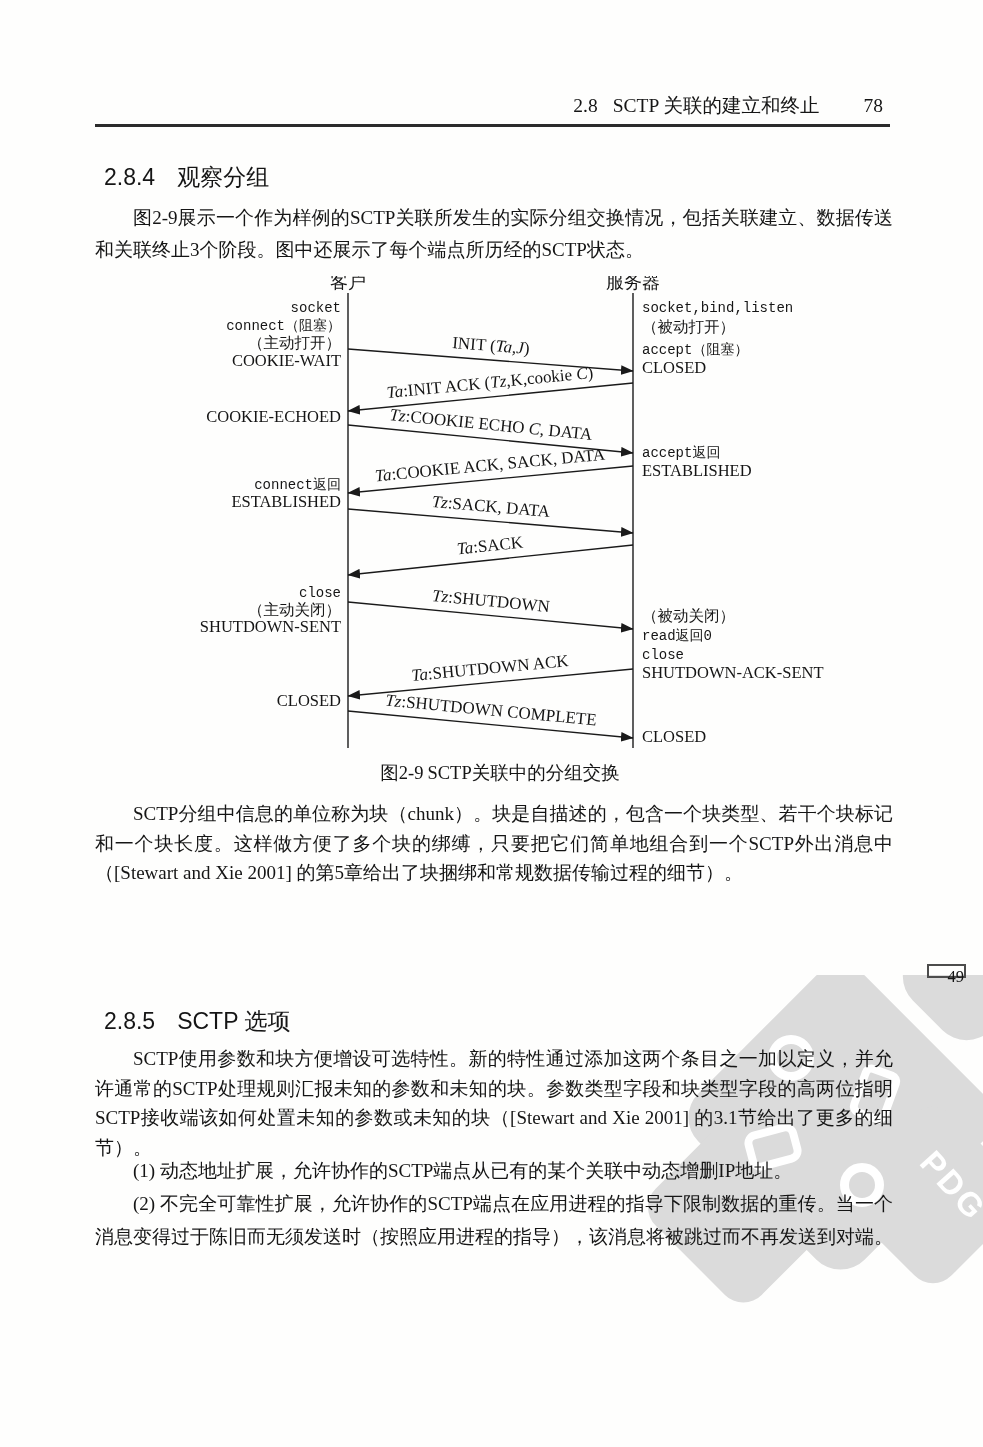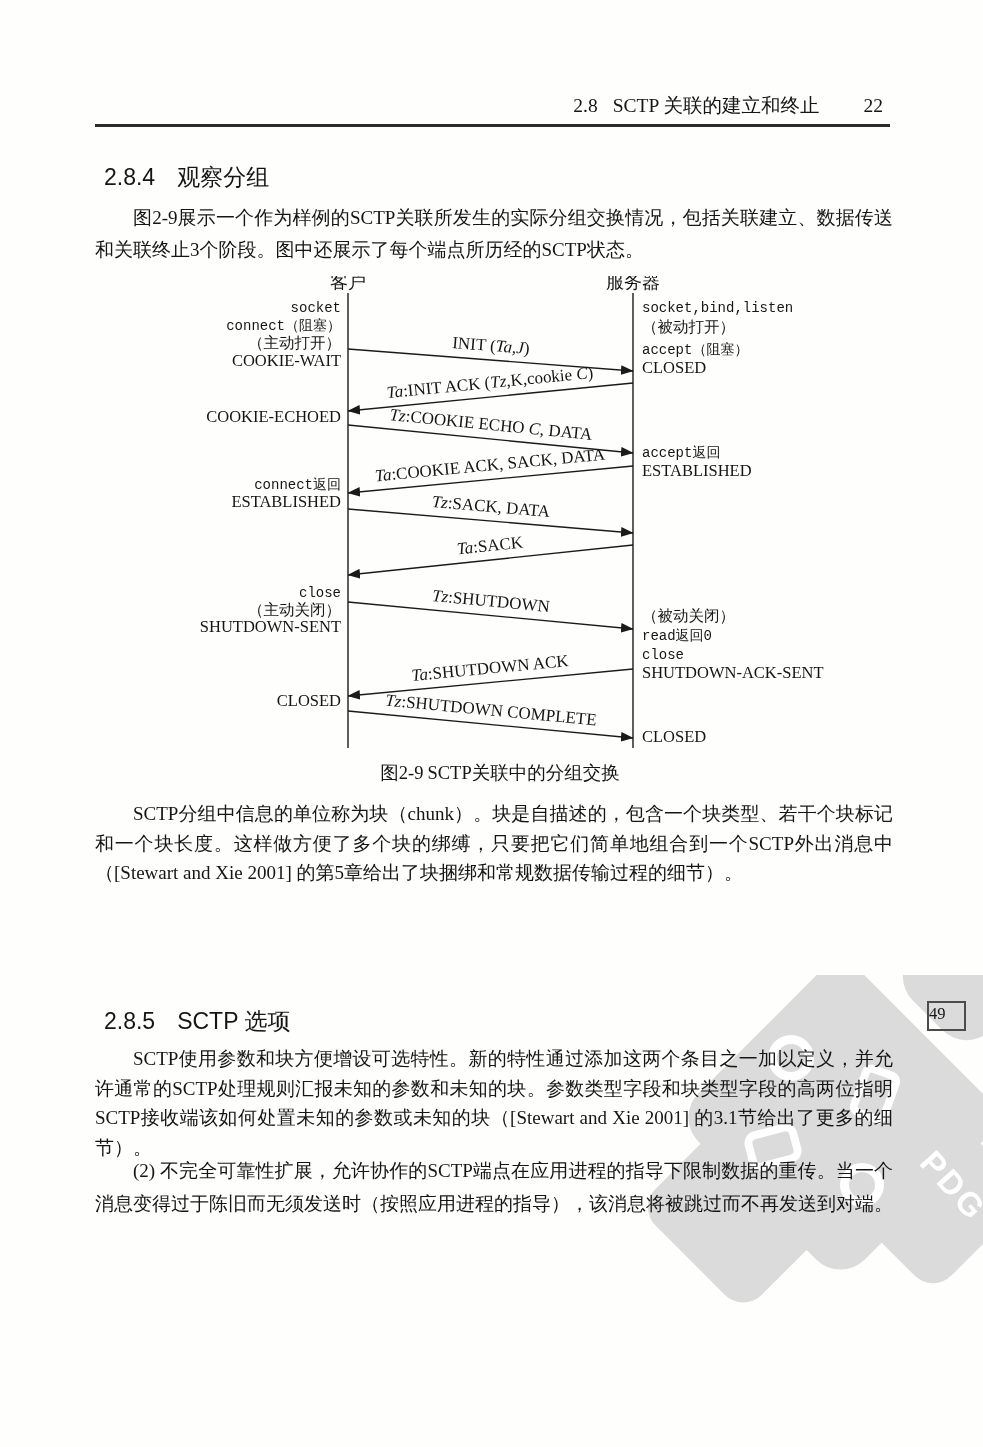--- a/index.html
+++ b/index.html
@@ -48,22 +48,22 @@
   .f-state { font-family:"Liberation Serif", serif; font-size:16.5px; }
   .msg { font-family:"Liberation Serif", serif; font-size:17px; }
   .msg .it { font-style:italic; }
   .fig-caption {
     position:absolute; left:95px; top:760px; width:810px; z-index:2;
     text-align:center; font-size:18.5px;
   }
   .fig-caption .cap-text { margin-left:4px; }
   
   .page-num-box {
-    position:absolute; left:927px; top:1001px; width:39px; height:30px; z-index:2;
-    border:2px solid #4c4c4c; font-size:16.5px; text-align:left; line-height:22px;
+    position:absolute; left:927px; top:964px; width:39px; height:14px; z-index:2;
+    border:2px solid #4c4c4c; font-size:16.5px; text-align:right; line-height:22px;
   }
   
   .watermark { position:absolute; left:618px; top:975px; width:365px; height:330px;
     z-index:1; overflow:hidden; pointer-events:none; }
   .wm-band, .wm-piece { position:absolute; background:#dbdbdb; border-radius:34px; }
   .wm-b1 { left:105px; top:25px;  width:235px; height:235px; transform:rotate(45deg); }
   .wm-b2 { left:45px;  top:170px; width:150px; height:135px; transform:rotate(45deg); border-radius:26px; }
   .wm-b3 { left:245px; top:150px; width:140px; height:140px; transform:rotate(45deg); border-radius:26px; }
   .wm-p1 { left:290px; top:-45px; width:110px; height:100px; transform:rotate(45deg); }
   .wm-glyph { position:absolute; background:transparent; }
@@ -86,21 +86,21 @@
   <div class="wm-band wm-b3"></div>
   <div class="wm-piece wm-p1"></div>
   <div class="wm-glyph wm-g1"></div>
   <div class="wm-glyph wm-g2"></div>
   <div class="wm-glyph wm-g3"></div>
   <div class="wm-glyph wm-g4"></div>
   <span class="wm-pdg">PDG</span>
 </div>
 
 <div class="page-header">
-  <span>2.8</span><span class="ph-title">SCTP 关联的建立和终止</span><span class="ph-num">22</span>
+  <span>2.8</span><span class="ph-title">SCTP 关联的建立和终止</span><span class="ph-num">78</span>
 </div>
 <div class="head-rule"></div>
 
 <div class="sec-heading" style="top:162px;">
   <span>2.8.4</span><span class="sec-title">观察分组</span>
 </div>
 
 <div class="para lh31" style="top:202px;">
   <p>图2-9展示一个作为样例的SCTP关联所发生的实际分组交换情况，包括关联建立、数据传送和关联终止3个阶段。图中还展示了每个端点所历经的SCTP状态。</p>
 </div>
@@ -169,14 +169,15 @@
 
 <div class="sec-heading" style="top:1006px;">
   <span>2.8.5</span><span class="sec-title">SCTP 选项</span>
 </div>
 
 <div class="para lh29" style="top:1044px;">
   <p>SCTP使用参数和块方便增设可选特性。新的特性通过添加这两个条目之一加以定义，并允许通常的SCTP处理规则汇报未知的参数和未知的块。参数类型字段和块类型字段的高两位指明SCTP接收端该如何处置未知的参数或未知的块（[Stewart and Xie 2001] 的3.1节给出了更多的细节）。</p>
 </div>
 
 <div class="para lh33" style="top:1154px;">
+  <p>(1) 动态地址扩展，允许协作的SCTP端点从已有的某个关联中动态增删IP地址。</p>
   <p>(2) 不完全可靠性扩展，允许协作的SCTP端点在应用进程的指导下限制数据的重传。当一个消息变得过于陈旧而无须发送时（按照应用进程的指导），该消息将被跳过而不再发送到对端。</p>
 </div>
 
 </body></html>

